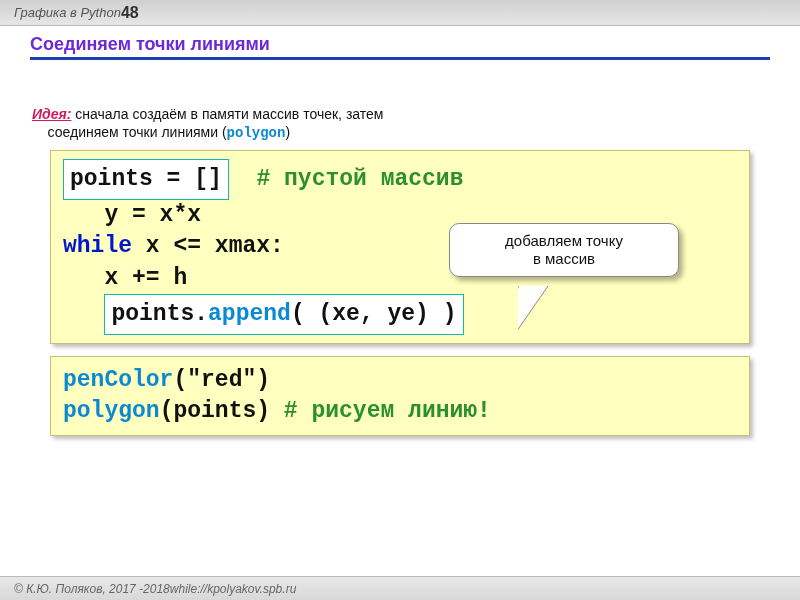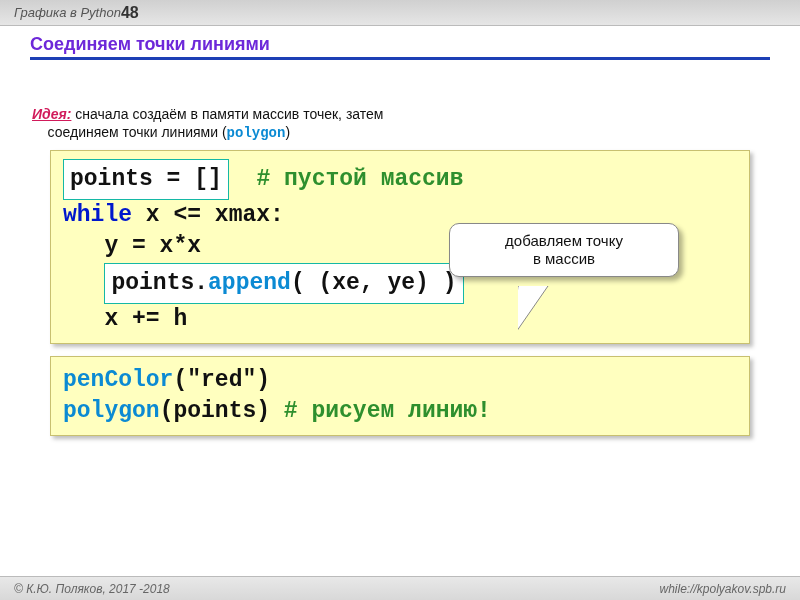--- a/index.html
+++ b/index.html
@@ -72,21 +72,21 @@
     position: absolute;
     left: 68px; top: 62px;
     width: 0; height: 0;
   }
   .callout-tail svg { position: absolute; top: 0; left: 0; }
   .bottombar {
     position: absolute; left: 0; bottom: 0; width: 100%;
     height: 24px;
     background: linear-gradient(#e8e8e8, #d8d8d8);
     border-top: 1px solid #bbb;
-    display: flex; justify-content: space-between; align-items: center;
+    display: flex; align-items: center;
     padding: 0 14px;
     font-size: 12px; font-style: italic; color: #666;
   }
 </style>
 </head>
 <body>
 
 <div class="topbar">
   <span>Графика в Python</span>
   <span class="pagenum">48</span>
@@ -97,24 +97,24 @@
   <div class="title">Соединяем точки линиями</div>
 
   <div class="idea">
     <span class="label">Идея:</span>
     <span>сначала создаём в памяти массив точек, затем</span><br>
     &nbsp;&nbsp;&nbsp;&nbsp;<span>соединяем точки линиями (</span><span class="poly">polygon</span><span>)</span>
   </div>
 
   <div class="codebox first">
     <div class="line"><span class="inbox">points = []</span>  <span class="cm"># пустой массив</span></div>
+    <div class="line">   y = x*x</div>
     <div class="line"><span class="kw">while</span><span> x &lt;= xmax:</span></div>
-    <div class="line">   y = x*x</div>
+    <div class="line">   x += h</div>
     <div class="line"><span>   </span><span class="inbox"><span>points.</span><span class="fn">append</span><span>( (xe, ye) )</span></span></div>
-    <div class="line">   x += h</div>
 
     <div class="callout">
       <div>добавляем точку</div>
       <div>в массив</div>
       <div class="callout-tail">
         <svg width="50" height="60">
           <polygon points="0,0 30,0 -6,52" fill="#fff" stroke="#888" stroke-width="1"></polygon>
           <polygon points="1,0 29,0 15,0" fill="#fff" stroke="#fff" stroke-width="2"></polygon>
         </svg>
       </div>

